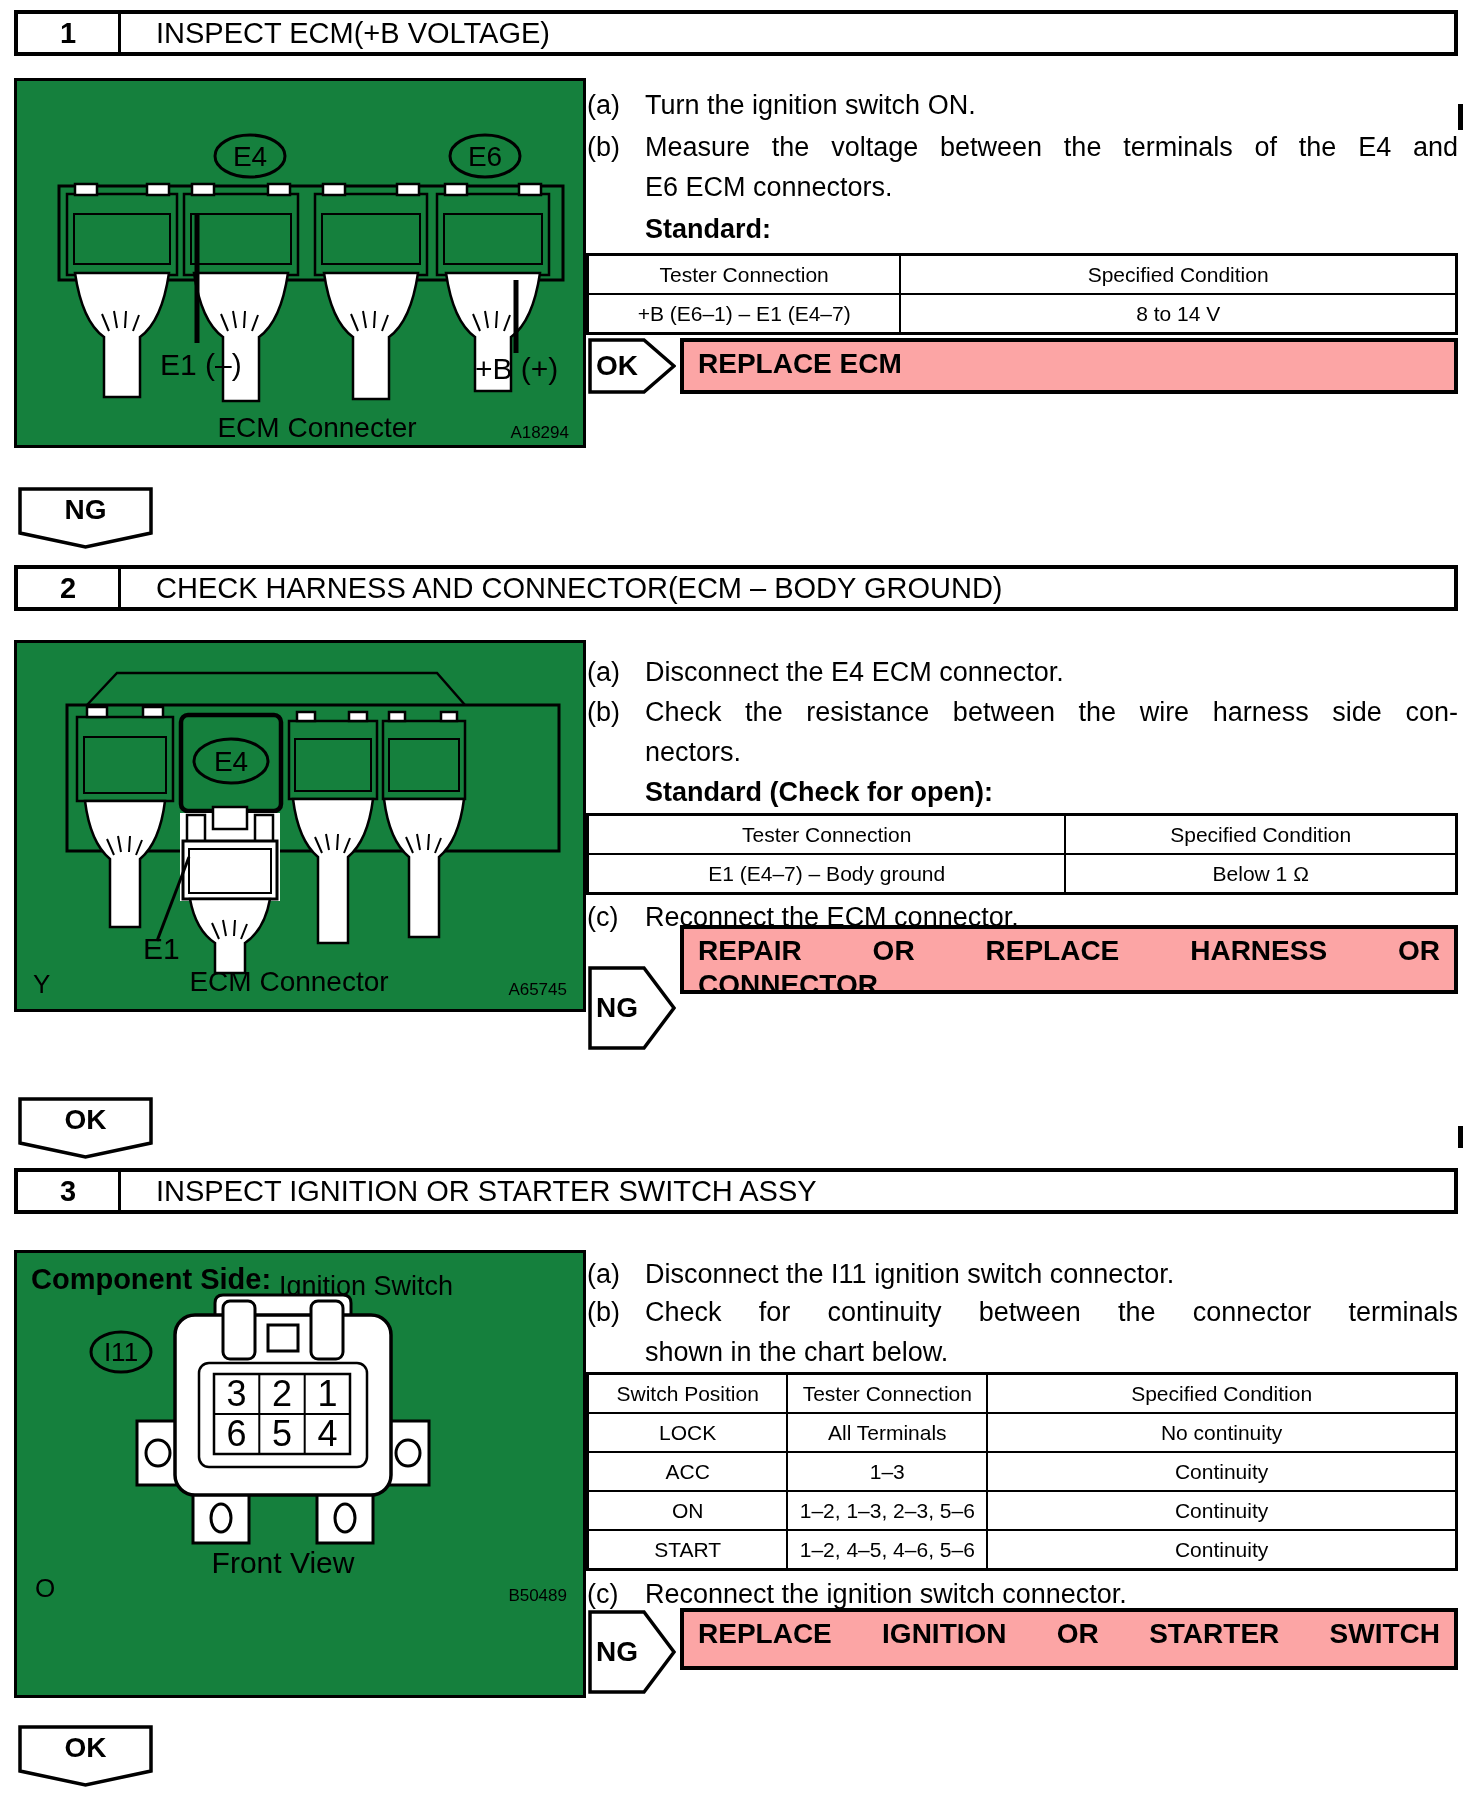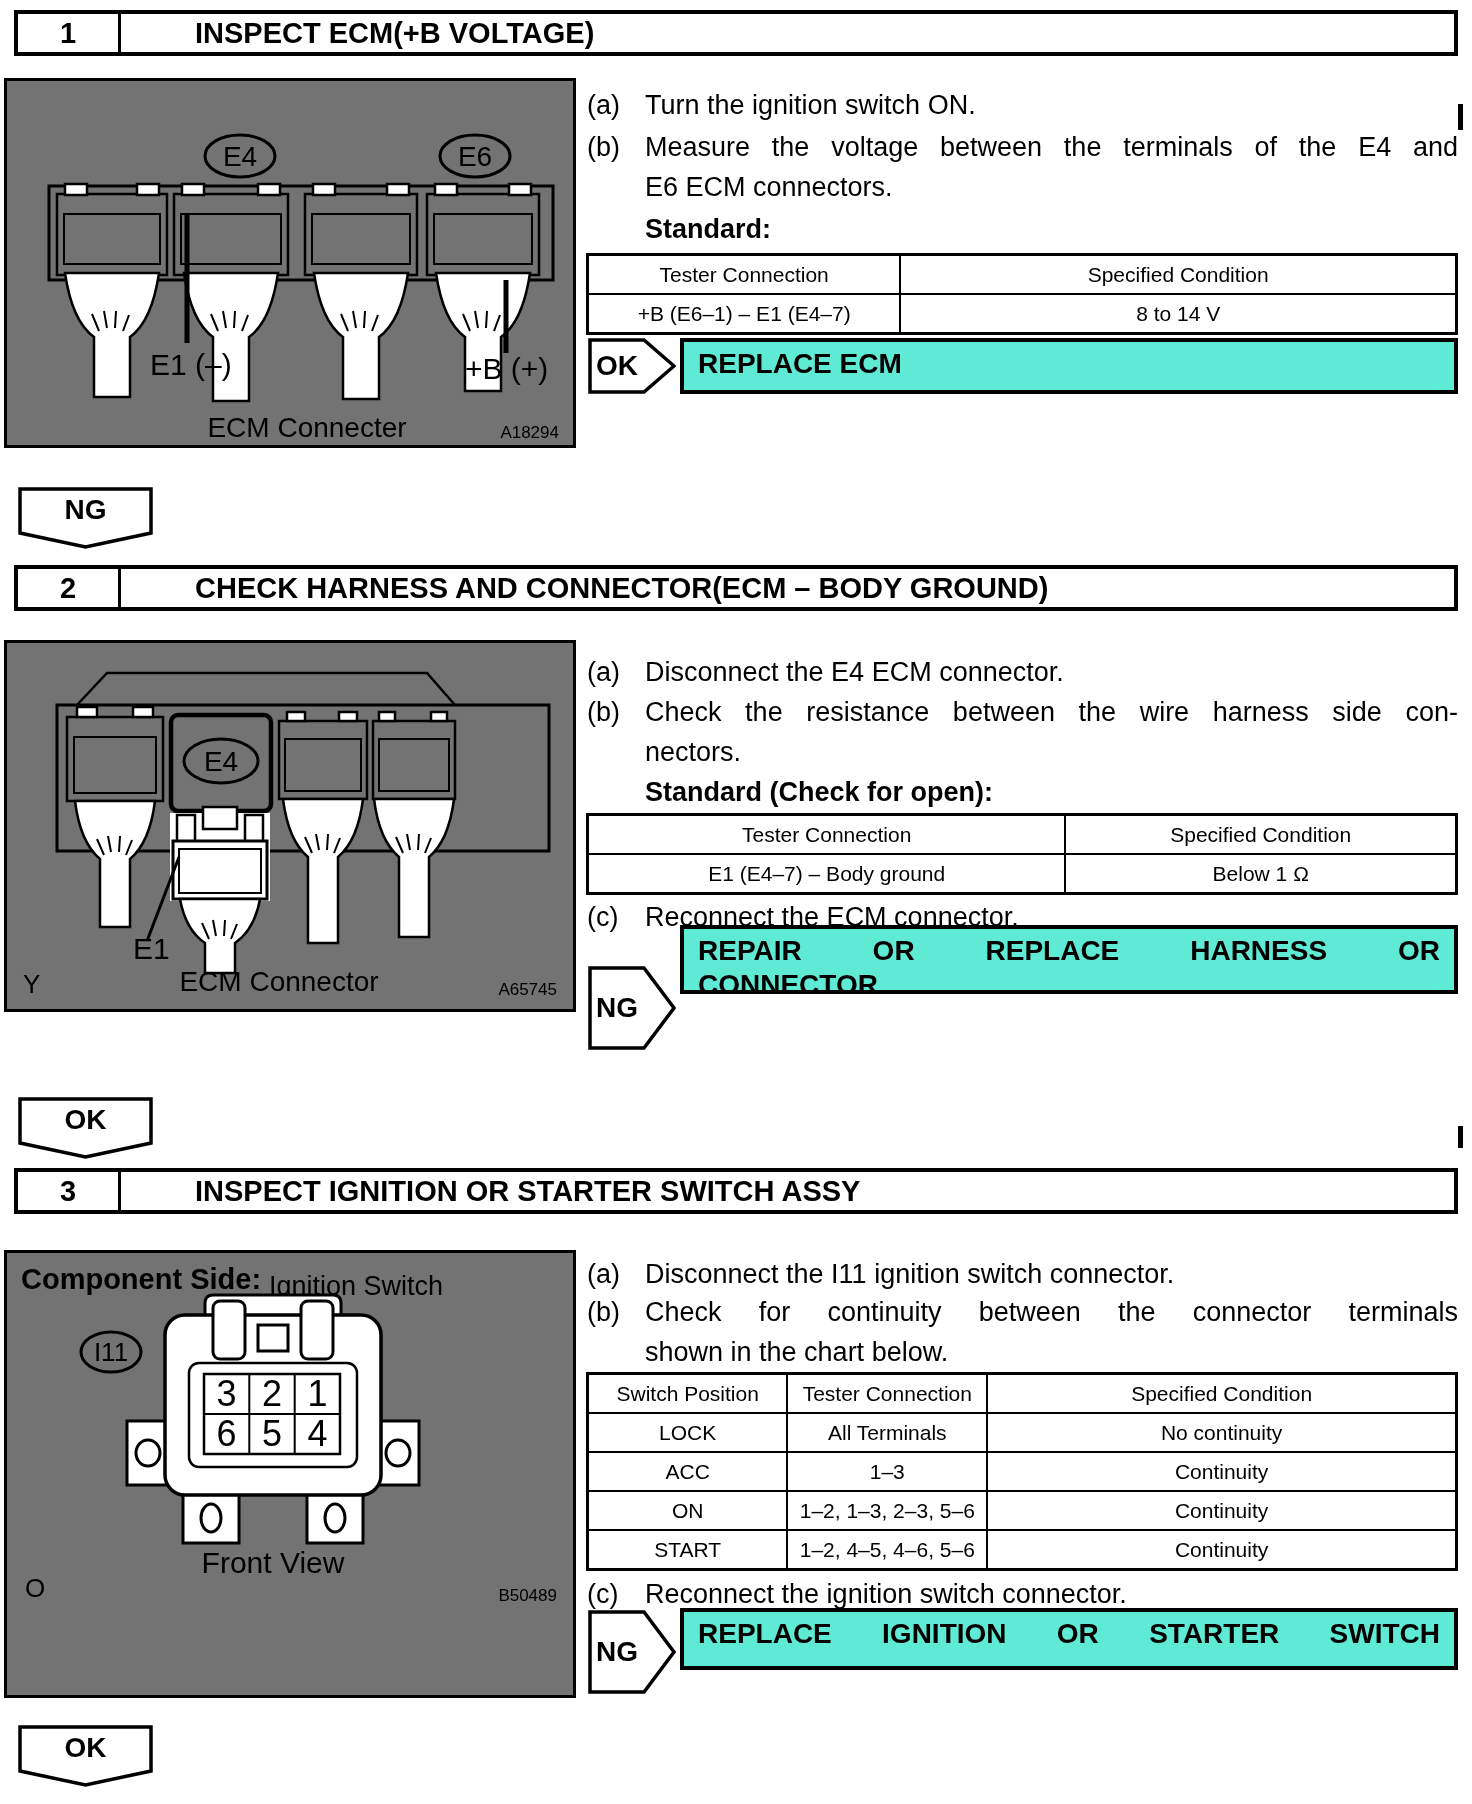--- a/index.html
+++ b/index.html
@@ -11,25 +11,25 @@
   }
 
   
   .hdr { position:absolute; left:14px; width:1444px; height:46px;
          border:4px solid #000; box-sizing:border-box;
          display:flex; align-items:stretch; background:#fff; }
   .hdr-num { width:100px; border-right:3px solid #000;
              display:flex; align-items:center; justify-content:center;
              font-weight:bold; font-size:29px; }
   .hdr-title { display:flex; align-items:center; padding-left:35px;
-               font-weight:bold; font-size:29px; white-space:nowrap;margin-left:39px; }
-
-  
-  .figbox { position:absolute; left:4px; width:572px;
-            border:3px solid #000; box-sizing:border-box; background:#737373; }
+               font-weight:normal; font-size:29px; white-space:nowrap; }
+
+  
+  .figbox { position:absolute; left:14px; width:572px;
+            border:3px solid #000; box-sizing:border-box; background:#15803d; }
   .figbox svg { display:block; }
   svg text { font-family:"Liberation Sans","DejaVu Sans",sans-serif; fill:#000; stroke:none; }
   .s2  { fill:none; stroke:#000; stroke-width:2; }
   .s25 { fill:none; stroke:#000; stroke-width:2.5; }
   .s3  { fill:none; stroke:#000; stroke-width:3; }
   .s45 { fill:none; stroke:#000; stroke-width:4.5; }
   .w25 { fill:#fff; stroke:#000; stroke-width:2.5; }
   .w3  { fill:#fff; stroke:#000; stroke-width:3; }
   .w35 { fill:#fff; stroke:#000; stroke-width:3.5; }
   .f17 { font-size:17px; }
@@ -57,21 +57,21 @@
   .spec { border:3px solid #000; }
 
   
   .pent { position:absolute; left:588px; width:88px; }
   .pent svg { position:absolute; left:0; top:0; }
   .pent .tag { position:absolute; left:0; width:58px; text-align:center;
                font-weight:bold; font-size:28px; }
   .dirbox { position:absolute; left:680px; width:778px;
             border:4px solid #000; box-sizing:border-box;
             padding:5px 14px 0 14px; font-weight:bold; font-size:28px;
-            line-height:34px; background:#5eead4; }
+            line-height:34px; background:#fca5a5; }
   .jfull { text-align:justify; text-align-last:justify; }
 
   
   .marker { position:absolute; left:18px; width:135px; height:64px; }
   .marker svg { position:absolute; left:0; top:0; }
   .marker .mtag { position:absolute; left:0; top:7px; width:135px;
                   text-align:center; font-weight:bold; font-size:28px; }
 
   .artifact { position:absolute; width:5px; background:#000; }
 </style>

